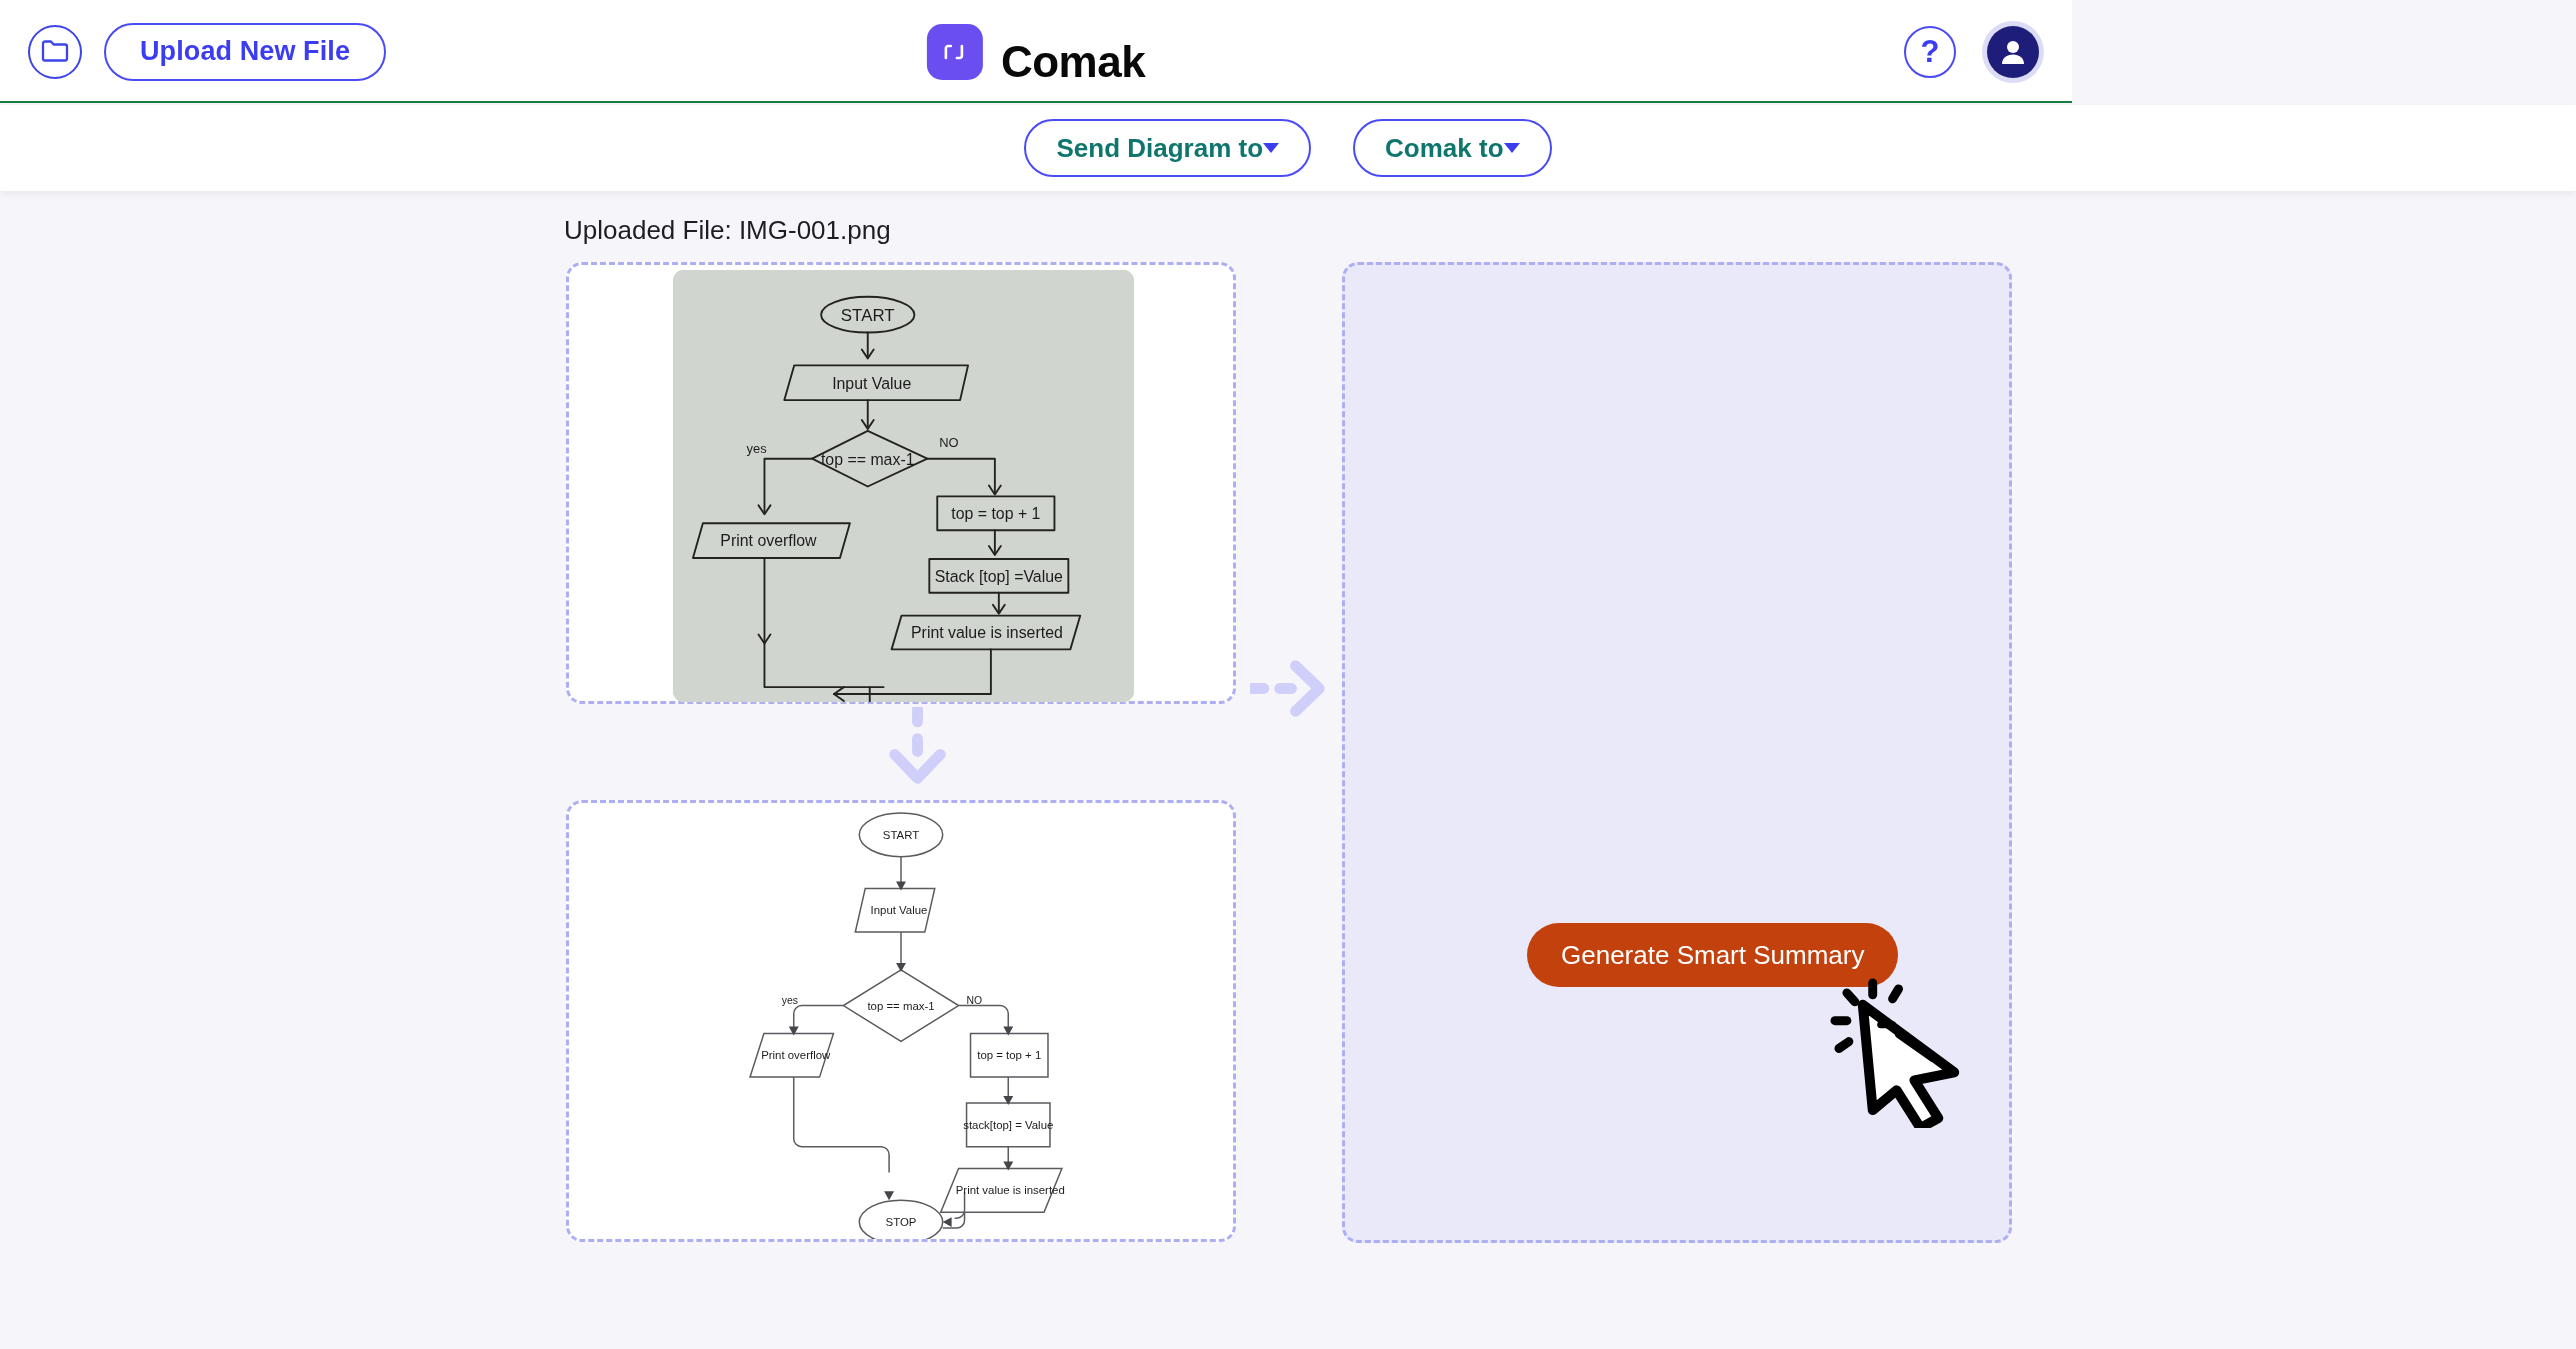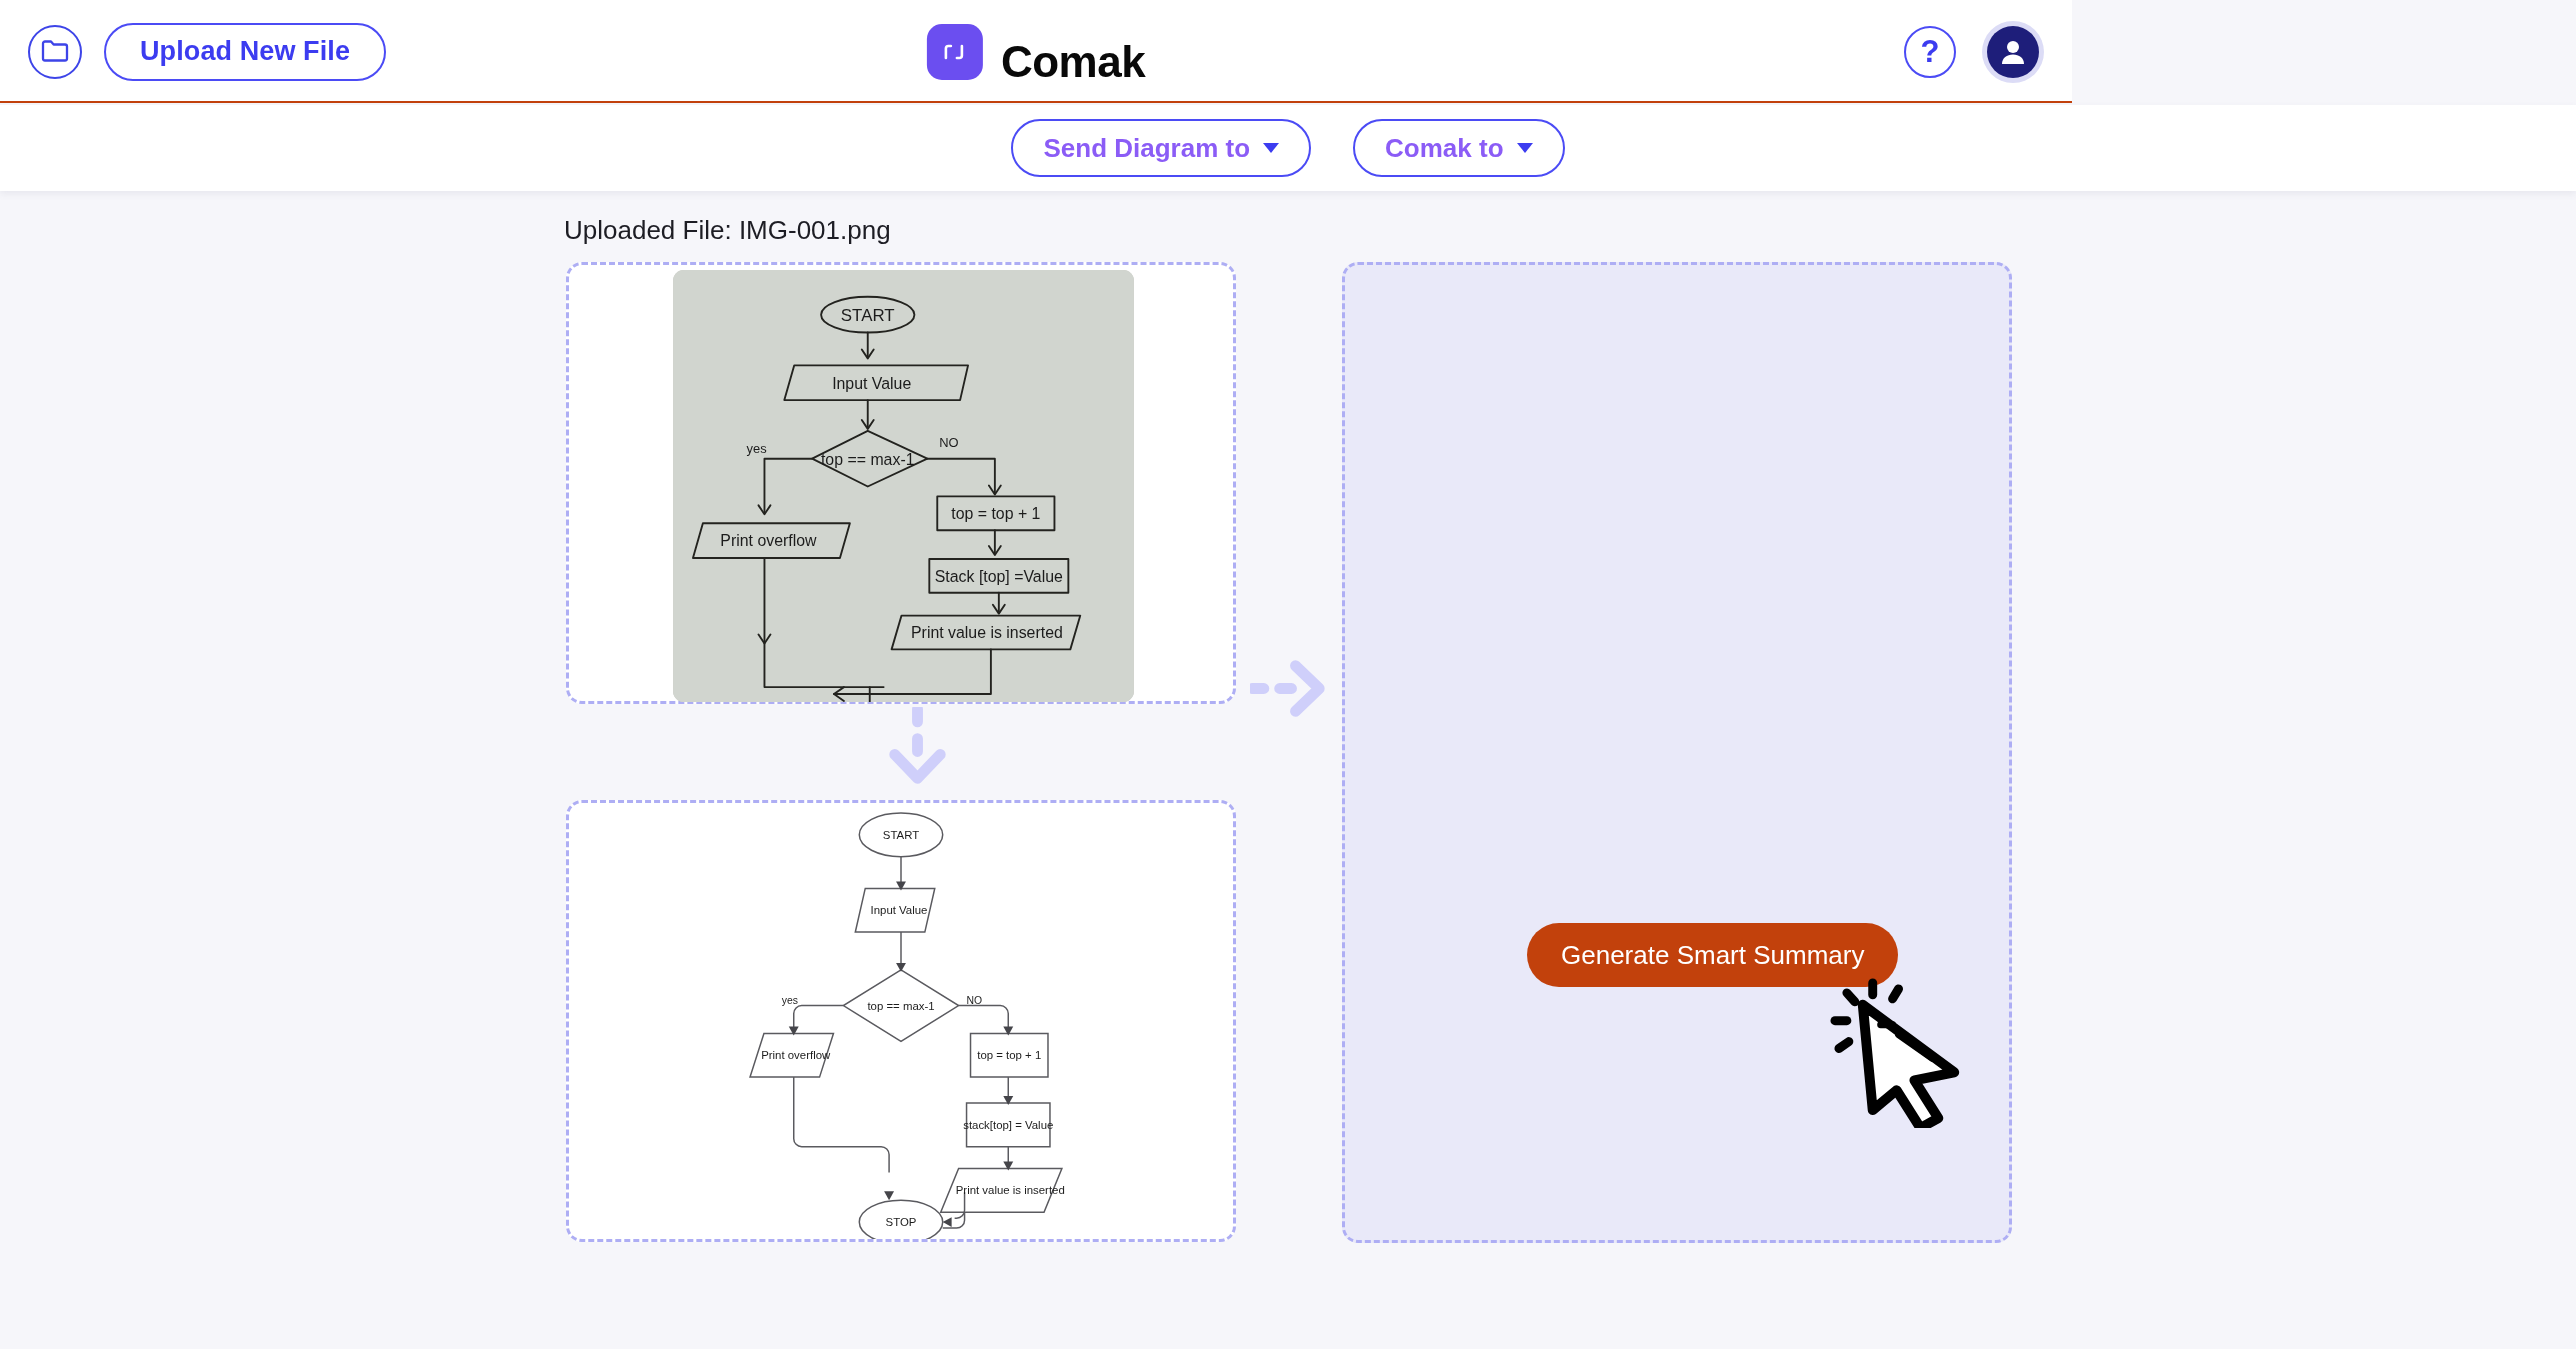--- a/index.html
+++ b/index.html
@@ -8,21 +8,21 @@
     background: #f6f6fa;
     font-family: "Liberation Sans", sans-serif;
     overflow: hidden;
   }
 
   
   #header {
     position: absolute; top: 0; left: 0;
     width: 2072px; height: 103px;
     background: #ffffff;
-    border-bottom: 2px solid #c2410c;
+    border-bottom: 2px solid #15803d;
     display: flex; align-items: center;
   }
   #header-left {
     position: absolute; left: 28px; top: 0; height: 103px;
     display: flex; align-items: center; gap: 22px;
   }
   .circle-icon-btn {
     width: 54px; height: 54px; border-radius: 50%;
     border: 2.5px solid #3d44e8;
     display: flex; align-items: center; justify-content: center;
@@ -78,23 +78,23 @@
   #toolbar {
     position: absolute; top: 105px; left: 0;
     width: 2576px; height: 86px;
     background: #ffffff;
     box-shadow: 0 3px 7px rgba(90,90,120,.09);
     display: flex; align-items: center; justify-content: center; gap: 42px;
   }
   .dropdown-pill {
     height: 58px; padding: 0 30px;
     border: 2.5px solid #4b4bf5; border-radius: 34px;
-    background: #fff; color: #8b5cf6;
+    background: #fff; color: #0f766e;
     font-size: 26px; font-weight: 600;
-    display: flex; align-items: center; gap: 13px;
+    display: flex; align-items: center; 
     cursor: pointer; white-space: nowrap;
   }
   .caret {
     width: 0; height: 0;
     border-left: 8px solid transparent;
     border-right: 8px solid transparent;
     border-top: 10px solid #3c3cf0;
   }
 
   

